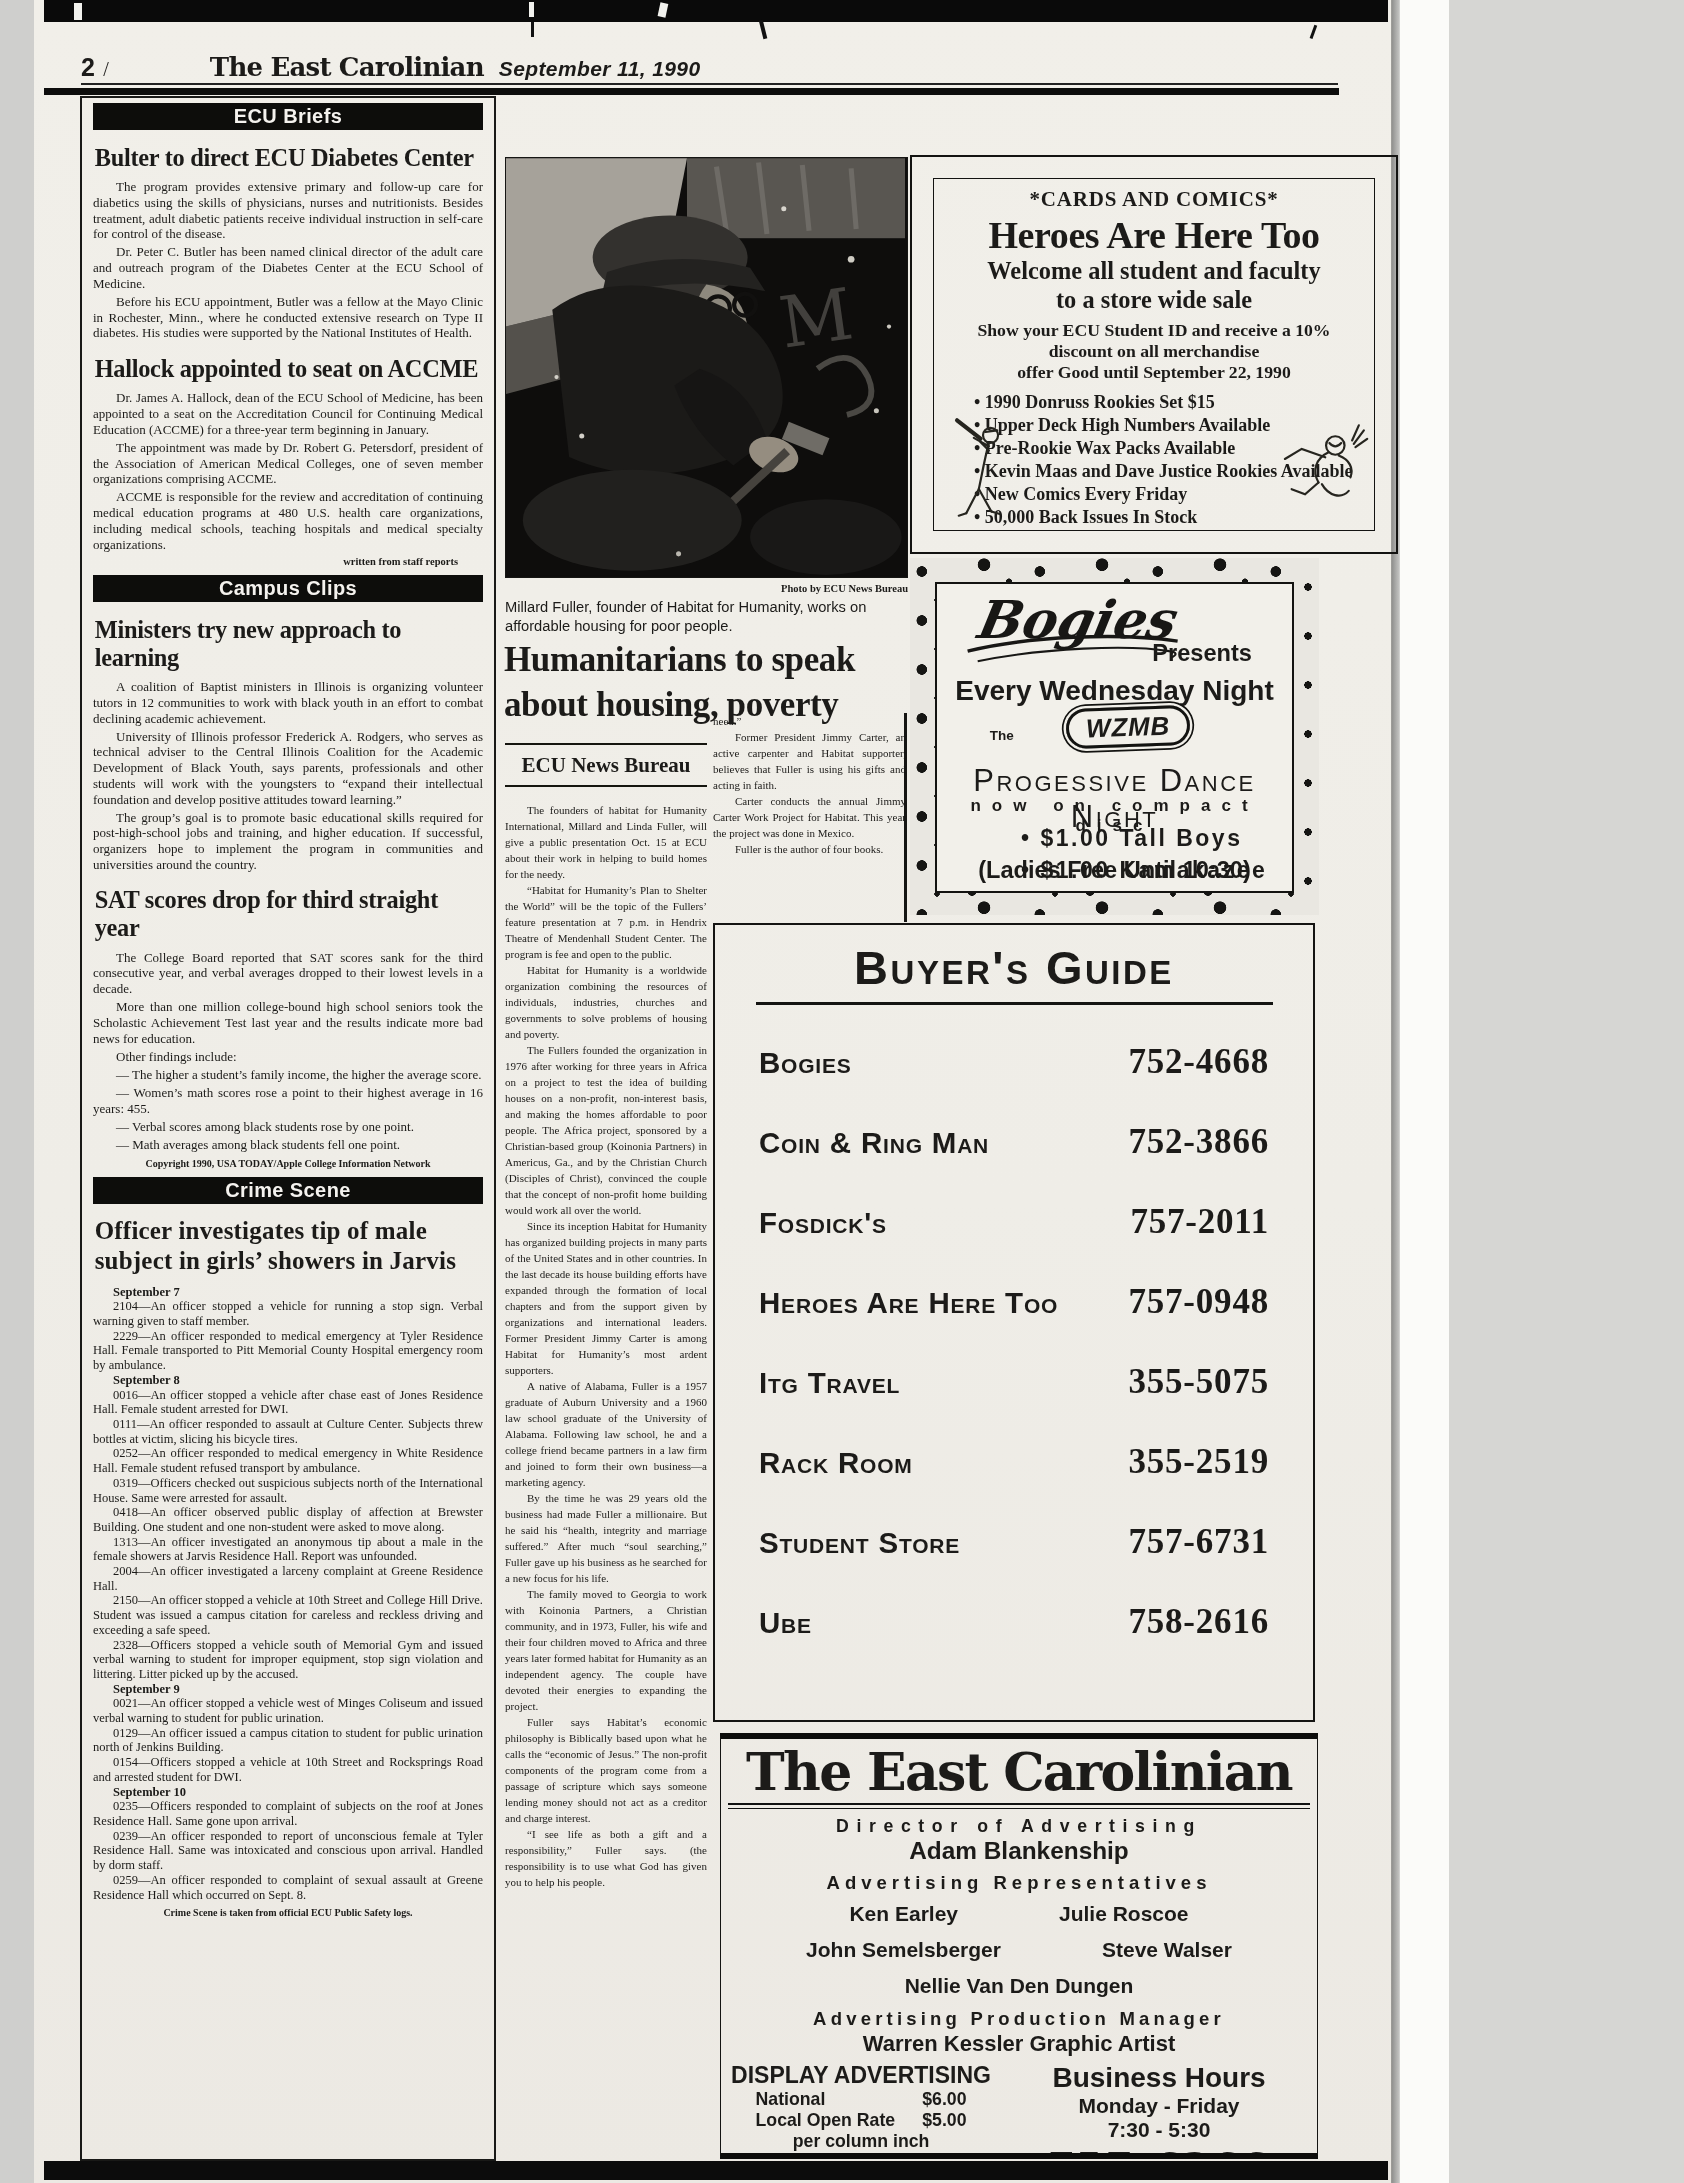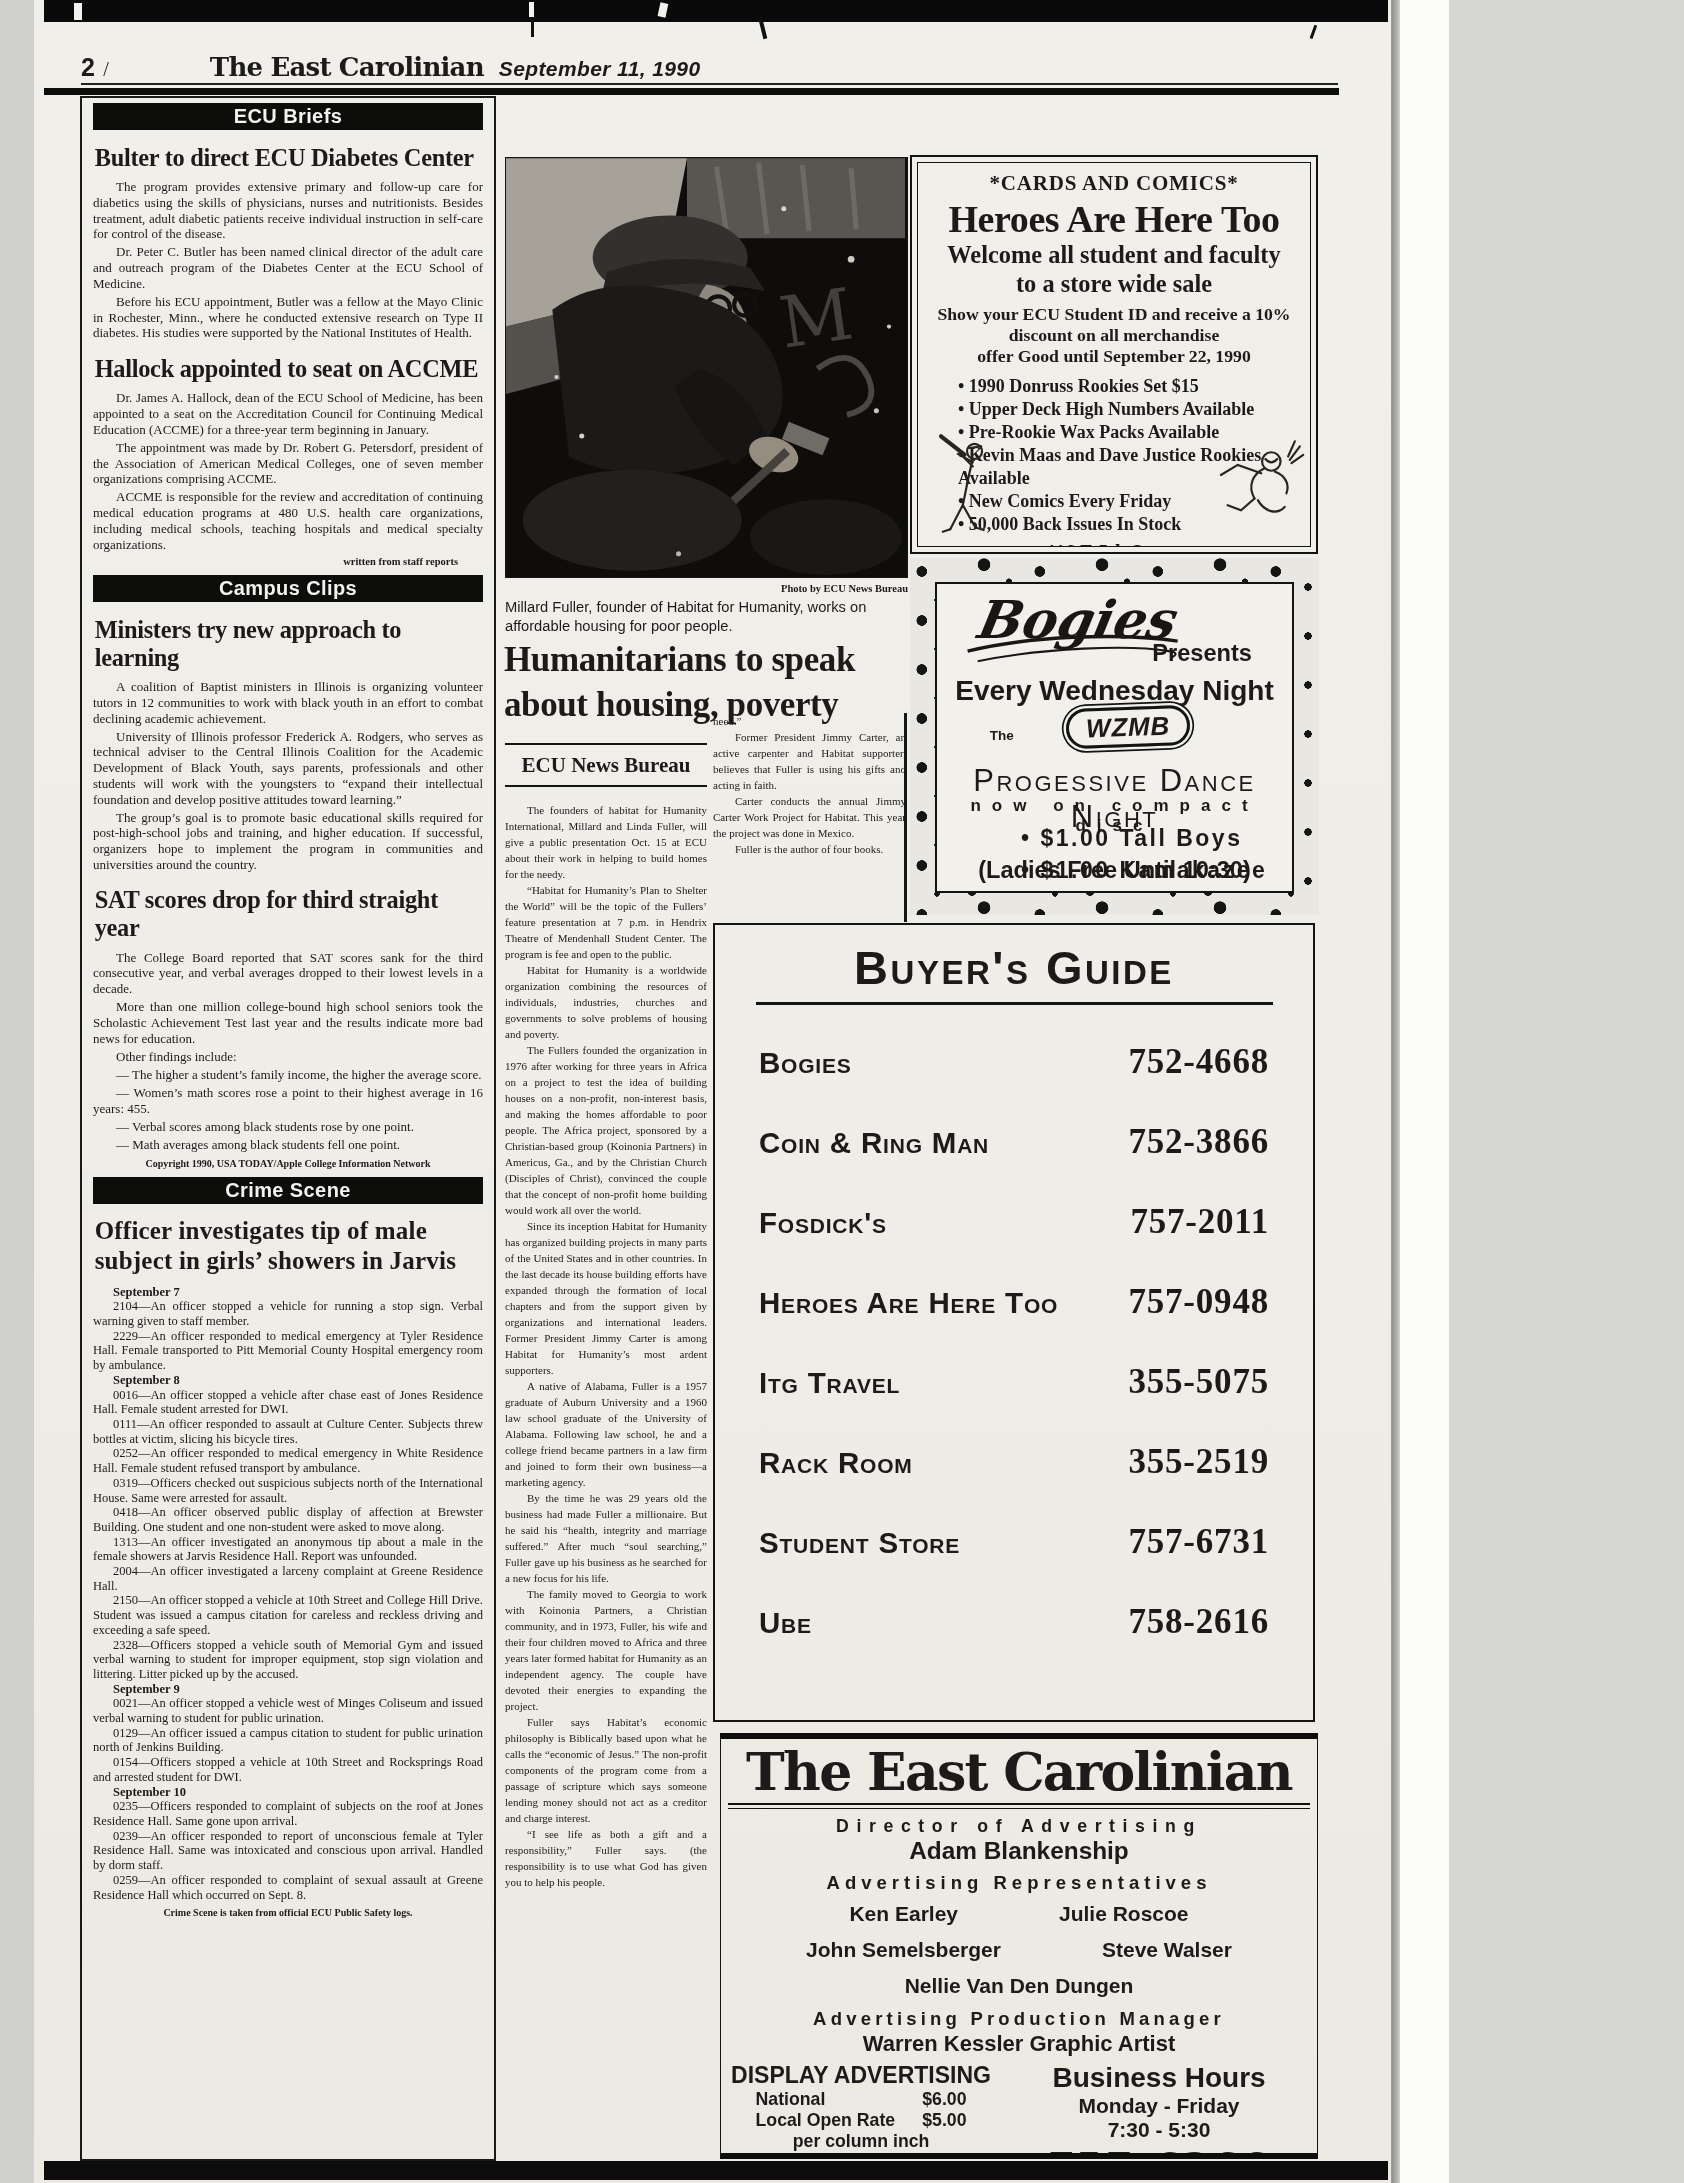--- a/index.html
+++ b/index.html
@@ -46,21 +46,21 @@
   .story-hl { position:absolute; left:504px; top:637px; width:406px; font-weight:bold; font-size:35px; line-height:45px; letter-spacing:-0.4px; }
   .byline-box { position:absolute; left:505px; top:743px; width:202px; border-top:2.1px solid #15150f;
                 border-bottom:2.1px solid #15150f; text-align:center; font-weight:bold; font-size:21px; padding:7.6px 0; }
   .col1 { position:absolute; left:505px; top:802px; width:202px; height:1354px; overflow:hidden; }
   .col2 { position:absolute; left:713px; top:713px; width:193px; height:207px; overflow:hidden; }
   .storycol p { font-size:11px; line-height:16px; text-align:justify; text-indent:22px; margin:0; }
   .storycol p.noindent { text-indent:0; }
   .colrule { position:absolute; left:904px; top:713px; width:2.5px; height:209px; background:#161614; }
 
   
-  .heroes { position:absolute; left:910px; top:155px; width:408px; height:399px; border:2.9px solid #131311; padding:5px; }
+  .heroes { position:absolute; left:910px; top:155px; width:488px; height:399px; border:2.9px solid #131311; padding:21px; }
   .heroes-inner { border:1.7px solid #131311; width:100%; height:100%; text-align:center; position:relative; overflow:hidden; padding-top:8.4px; }
   .heroes-kicker { font-weight:bold; font-size:21px; letter-spacing:0.8px; }
   .heroes-title { font-weight:bold; font-size:38px; letter-spacing:-0.4px; line-height:42px; margin-top:1.7px; }
   .heroes-welcome { font-weight:bold; font-size:24.4px; line-height:29px; }
   .heroes-offer { font-weight:bold; font-size:17.7px; line-height:21px; }
   .heroes-offer.mt { margin-top:5.9px; }
   .heroes-bullets { text-align:left; margin:8.4px 0 0 40px; }
   .heroes-bullets div { font-weight:bold; font-size:18px; line-height:23px; }
   .heroes-bullets div::before { content:"• "; }
   .heroes-addr { font-weight:bold; font-size:20px; line-height:24.4px; margin-top:3.4px; }

